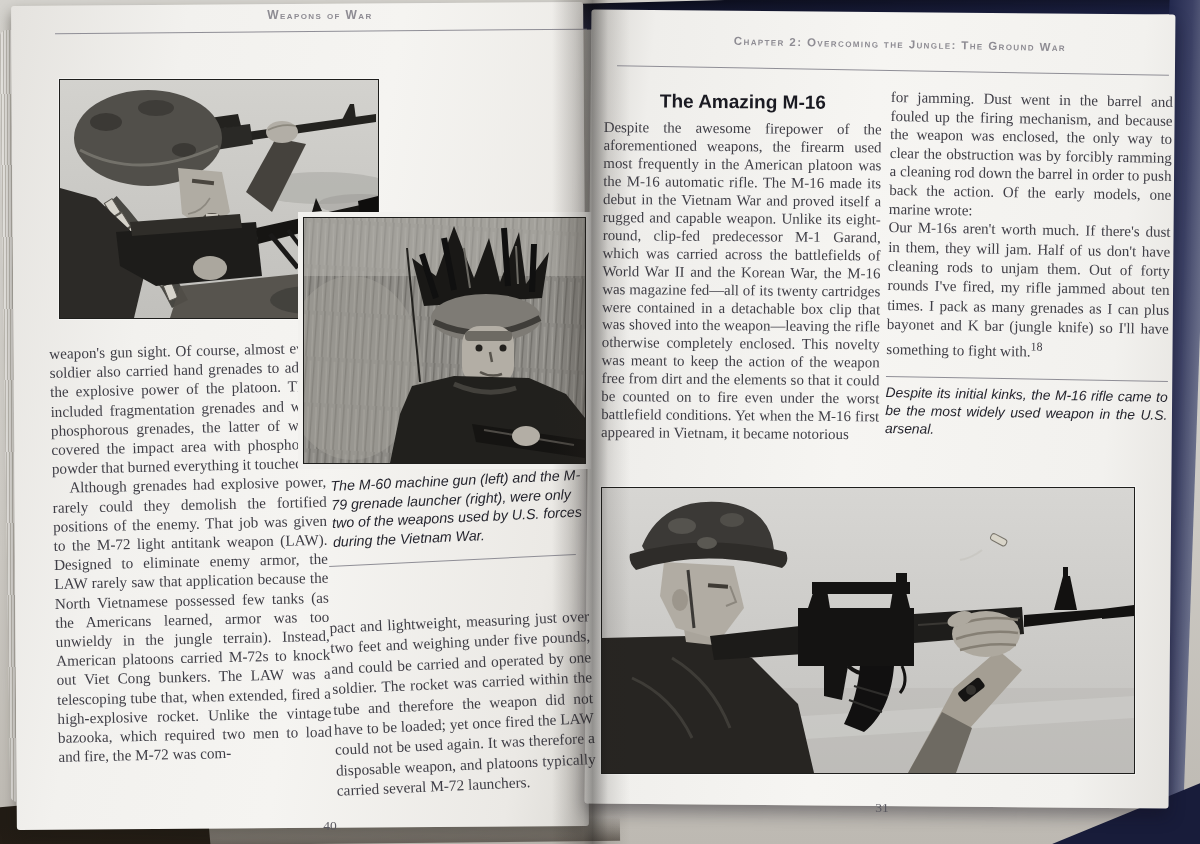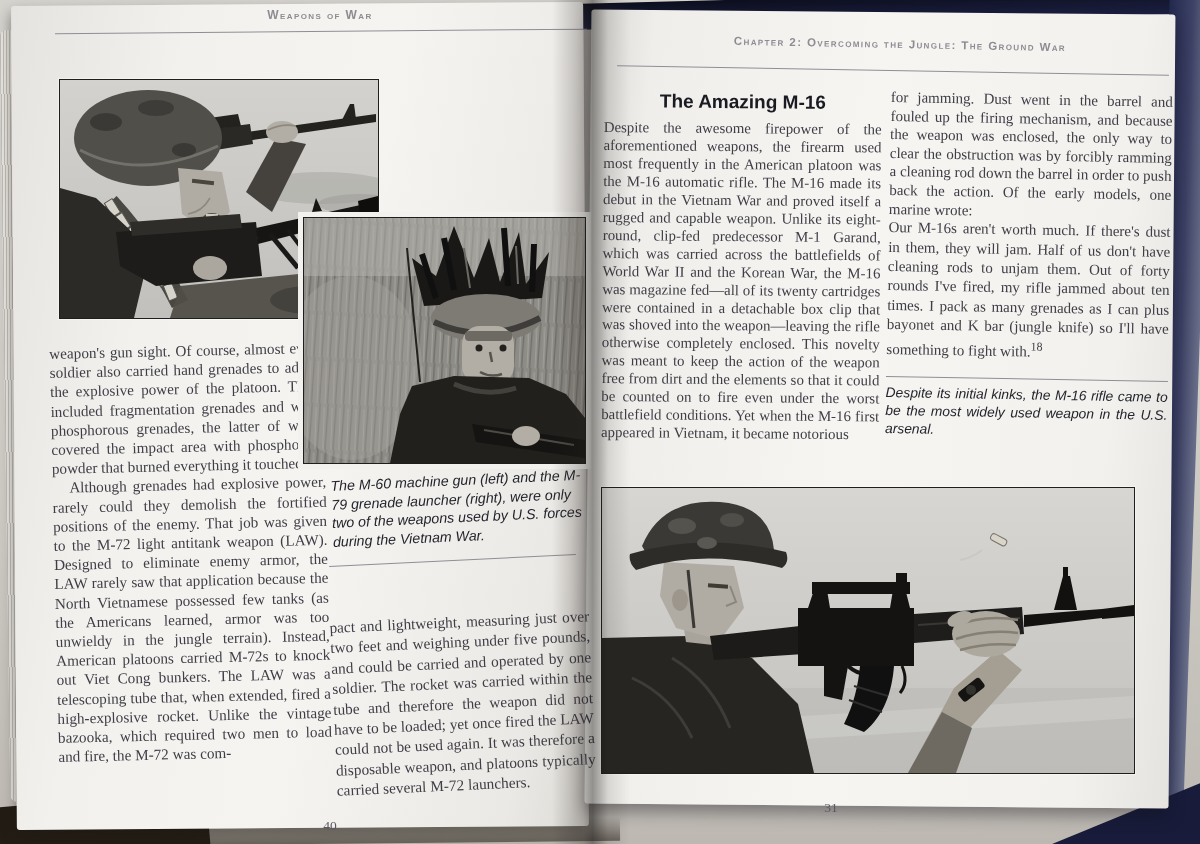--- a/index.html
+++ b/index.html
@@ -250,16 +250,16 @@
       <rect x="356" y="196" width="27" height="12" rx="3" fill="#151413" transform="rotate(-38 369 202)"></rect>
       <circle cx="369" cy="202" r="5" fill="#34322e"></circle>
 
       <g transform="rotate(28 396 52)">
         <rect x="388" y="48" width="17" height="7" rx="3" fill="#d9d5c9" stroke="#77736a" stroke-width="1"></rect>
       </g>
       <path d="M380,62 q-10,8 -22,10" stroke="#c6c4bf" stroke-width="2" fill="none" opacity=".7"></path>
     </svg>
   </div>
 
-  <div class="abs content pagenum" style="left:801px;top:800px;">31</div>
+  <div class="abs content pagenum" style="left:852px;top:800px;">31</div>
 
   <div class="abs gutter"></div>
 </div>
 
 </body></html>

